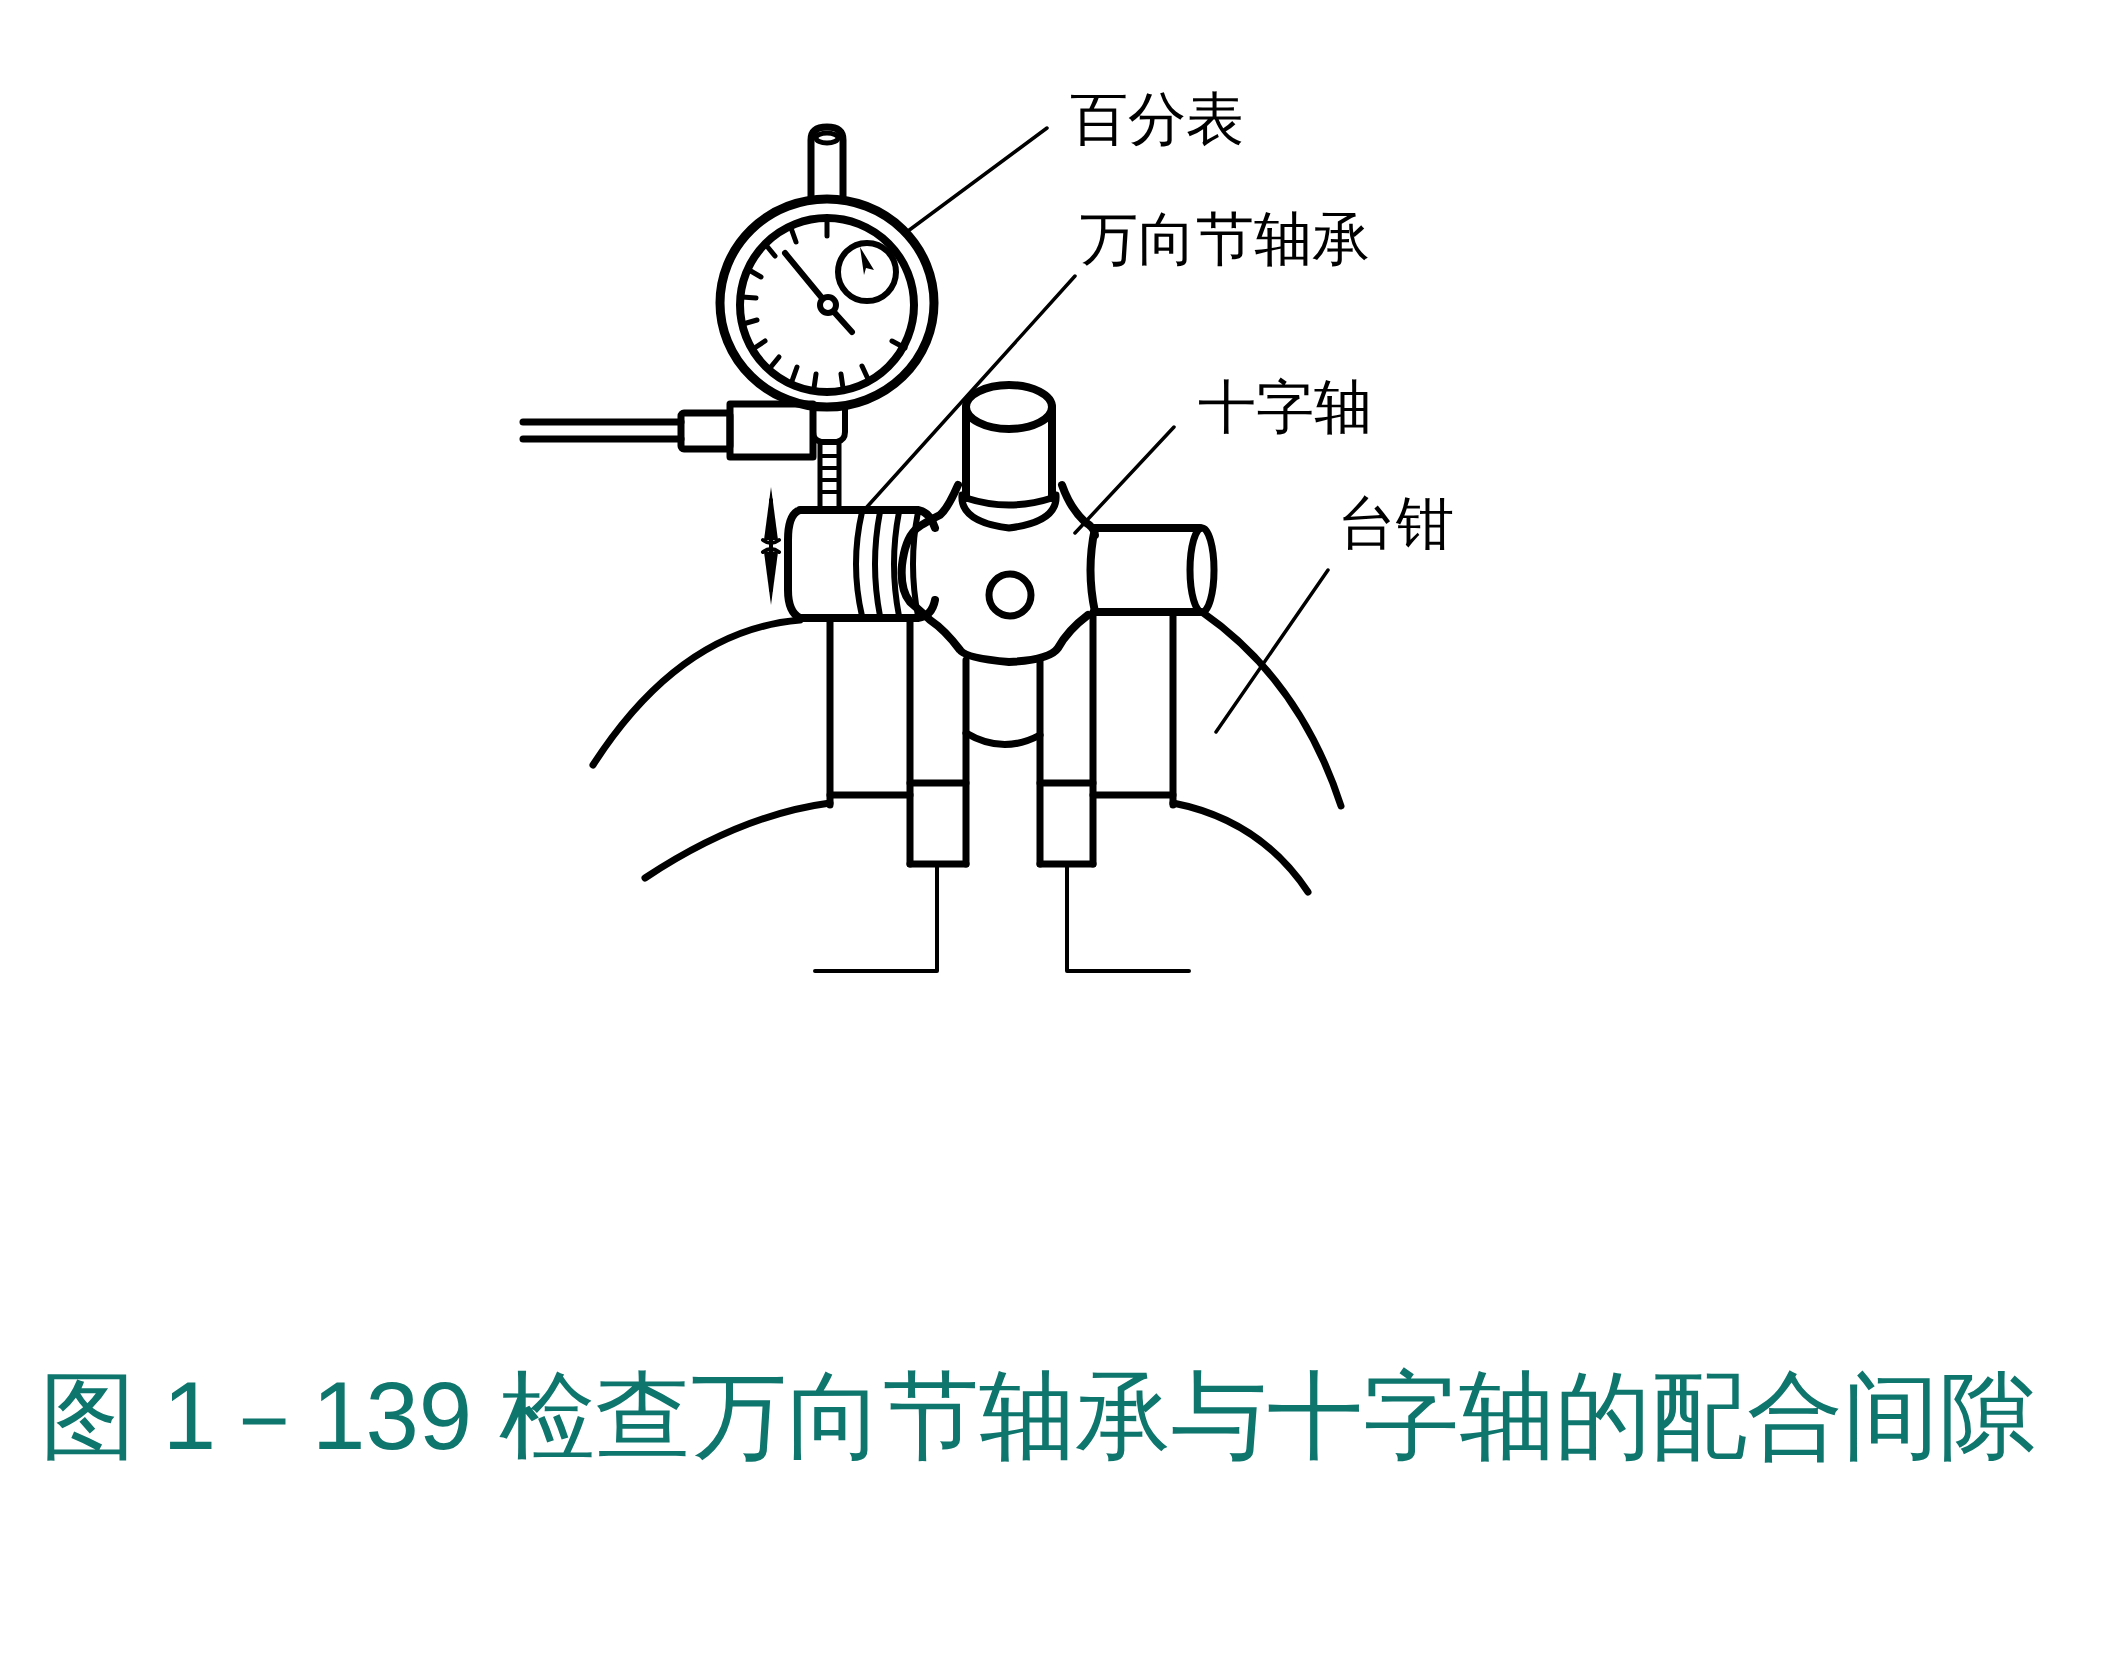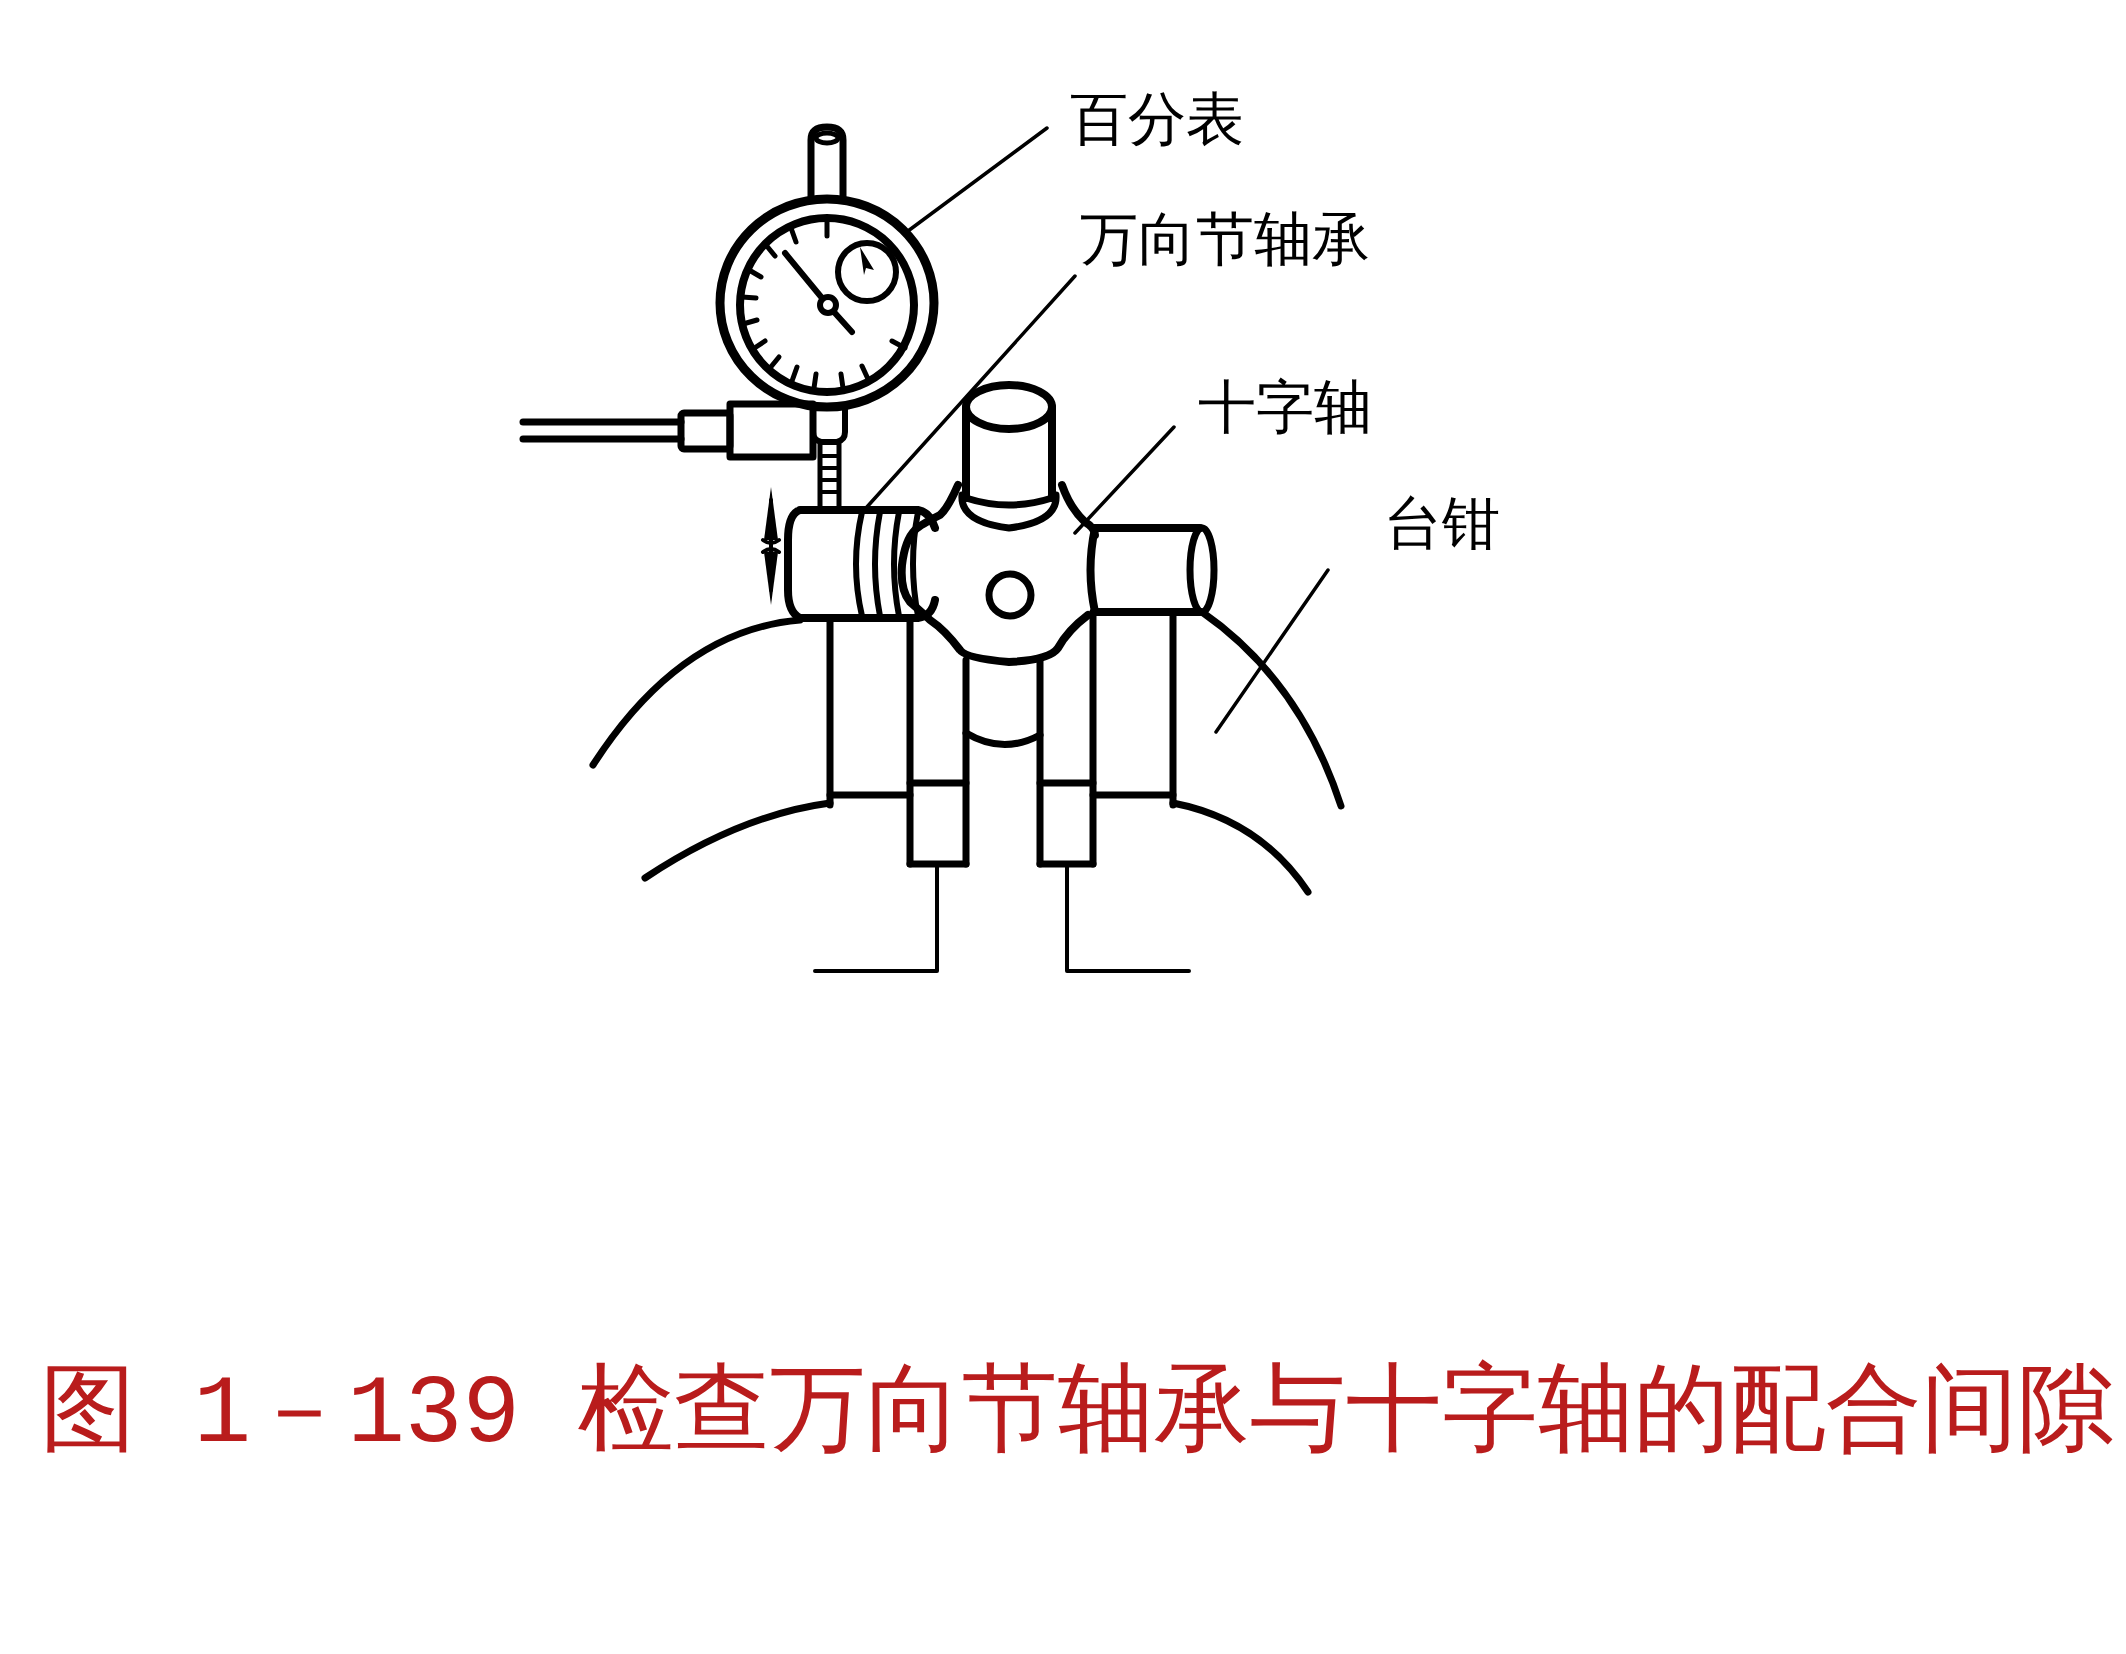--- a/index.html
+++ b/index.html
@@ -12,24 +12,24 @@
     color: #000;
     white-space: nowrap;
     line-height: 1;
     margin-left: 20px;
   }
   .lbl-small { font-size: 58px; }
   .caption {
     position: absolute;
     left: 40px; top: 1368px;
     width: 2050px;
-    font-family: Liberation Mono, monospace;
+    font-family: Liberation Sans, sans-serif;
     font-size: 96px;
     line-height: 1;
-    color: #b91c1c;
+    color: #0f766e;
     white-space: nowrap;
     transform-origin: left top;
     letter-spacing: 0px;
   }
 </style>
 </head>
 <body>
 
 <svg id="figure" viewBox="0 0 2126 1654" xmlns="http://www.w3.org/2000/svg">
 
@@ -153,15 +153,15 @@
     <line class="stroke" stroke-width="3.5" x1="908" y1="231" x2="1047" y2="128"></line>
     <line class="stroke" stroke-width="3.5" x1="866" y1="508" x2="1075" y2="276"></line>
     <line class="stroke" stroke-width="3.5" x1="1075" y1="533" x2="1174" y2="427"></line>
     <line class="stroke" stroke-width="3.5" x1="1216" y1="732" x2="1328" y2="570"></line>
   </g>
 </svg>
 
 <div class="label lbl-small" style="left:1050px; top:90px;">百分表</div>
 <div class="label lbl-small" style="left:1060px; top:210px;">万向节轴承</div>
 <div class="label lbl-small" style="left:1178px; top:378px;text-align:right;">十字轴</div>
-<div class="label lbl-small" style="left:1364px; top:494px;">台钳</div>
+<div class="label lbl-small" style="left:1318px; top:494px;">台钳</div>
 
 <div class="caption" style="transform: scaleX(1); width: auto;">图 1－139 检查万向节轴承与十字轴的配合间隙</div>
 
 </body></html>

